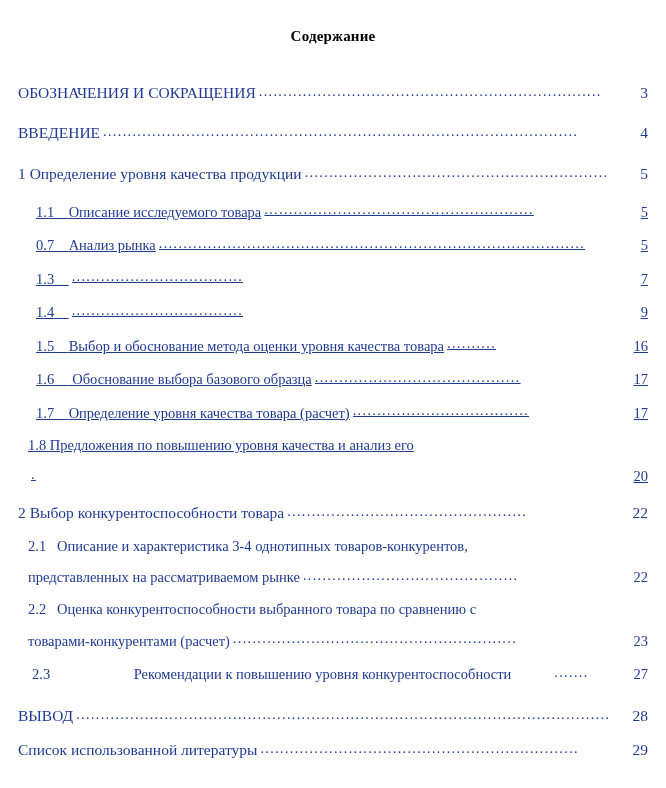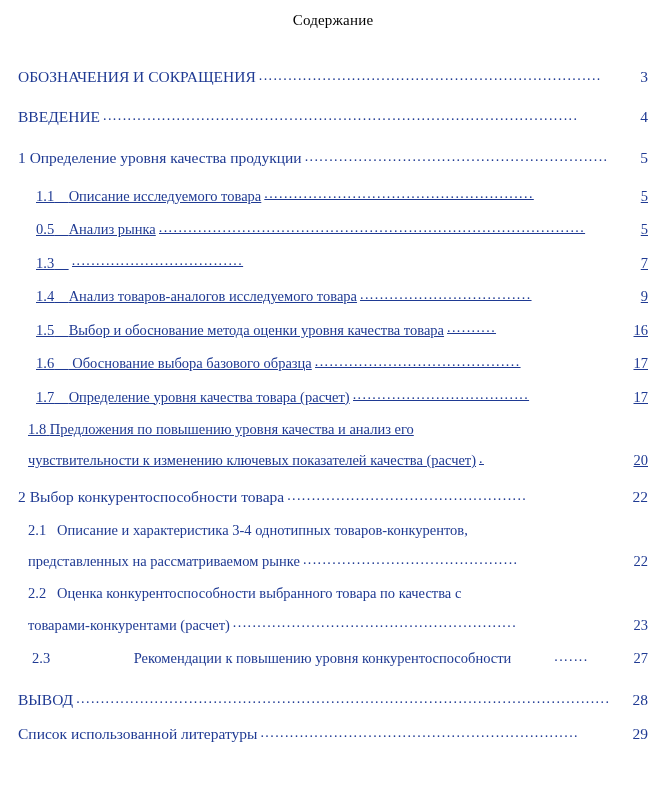--- a/index.html
+++ b/index.html
@@ -16,24 +16,24 @@
   }
   .page {
     position: relative;
     width: 666px;
     height: 788px;
     box-sizing: border-box;
     padding: 0 18px;
   }
   .doc-title {
     text-align: center;
-    font-weight: normal;
+    font-weight: bold;
     font-size: 15px;
     color: #000000;
-    margin-top: 12px;
+    margin-top: 28px;
     letter-spacing: 0.2px;
   }
   .toc {
     margin-top: 38px;
   }
   .toc-entry {
     display: flex;
     align-items: flex-end;
     font-size: 15.5px;
     line-height: 1.32;
@@ -124,38 +124,37 @@
 
     <div class="toc-entry lvl1">
       <span class="ent-num">1.1</span>
       <span class="ent-label nowrap">&nbsp;&nbsp;&nbsp;&nbsp;</span>
       <span class="ent-label nowrap">Описание исследуемого товара</span>
       <span class="dots">.......................................................</span>
       <span class="ent-page">5</span>
     </div>
 
     <div class="toc-entry lvl1">
-      <span class="ent-num">0.5</span>
+      <span class="ent-num">0.7</span>
       <span class="ent-label nowrap">&nbsp;&nbsp;&nbsp;&nbsp;</span>
       <span class="ent-label nowrap">Анализ рынка</span>
       <span class="dots">.......................................................................................</span>
       <span class="ent-page">5</span>
     </div>
 
     <div class="toc-entry lvl1">
       <span class="ent-num">1.3</span>
       <span class="ent-label nowrap">&nbsp;&nbsp;&nbsp;&nbsp;</span>
       <span class="dots">...................................</span>
       <span class="ent-page">7</span>
     </div>
 
     <div class="toc-entry lvl1">
       <span class="ent-num">1.4</span>
       <span class="ent-label nowrap">&nbsp;&nbsp;&nbsp;&nbsp;</span>
-      <span class="ent-label nowrap">Анализ товаров-аналогов исследуемого товара</span>
       <span class="dots">...................................</span>
       <span class="ent-page">9</span>
     </div>
 
     <div class="toc-entry lvl1">
       <span class="ent-num">1.5</span>
       <span class="ent-label nowrap">&nbsp;&nbsp;&nbsp;&nbsp;</span>
       <span class="ent-label nowrap">Выбор и обоснование метода оценки уровня качества товара</span>
       <span class="dots">..........</span>
       <span class="ent-page">16</span>
@@ -176,21 +175,20 @@
       <span class="dots">....................................</span>
       <span class="ent-page">17</span>
     </div>
 
     <div class="toc-entry lvl1 wrap">
       <span class="line1">
         <span class="ent-num">1.8</span>
         <span>  Предложения по повышению уровня качества и анализ его</span>
       </span>
       <span class="line2">
-        <span class="ent-label nowrap">чувствительности к изменению ключевых показателей качества (расчет)</span>
         <span class="dots">.</span>
         <span class="ent-page">20</span>
       </span>
     </div>
 
     <div class="toc-entry lvl0" style="margin-top:17px;">
       <span class="ent-num">2</span>
       <span class="ent-label nowrap">&nbsp;</span>
       <span class="ent-label nowrap">Выбор конкурентоспособности товара</span>
       <span class="dots">.................................................</span>
@@ -207,21 +205,21 @@
         <span class="ent-label nowrap">представленных на рассматриваемом рынке</span>
         <span class="dots">............................................</span>
         <span class="ent-page">22</span>
       </span>
     </div>
 
     <div class="toc-entry lvl1b wrap">
       <span class="line1">
         <span class="ent-num">2.2</span>
         <span>&nbsp;</span>
-        <span>Оценка конкурентоспособности выбранного товара по качества с</span>
+        <span>Оценка конкурентоспособности выбранного товара по сравнению с</span>
       </span>
       <span class="line2">
         <span class="ent-label nowrap">товарами-конкурентами (расчет)</span>
         <span class="dots">..........................................................</span>
         <span class="ent-page">23</span>
       </span>
     </div>
 
     <div class="toc-entry lvl1b" style="margin-top:6px;gap:40px;">
       <span class="ent-num">2.3</span>

